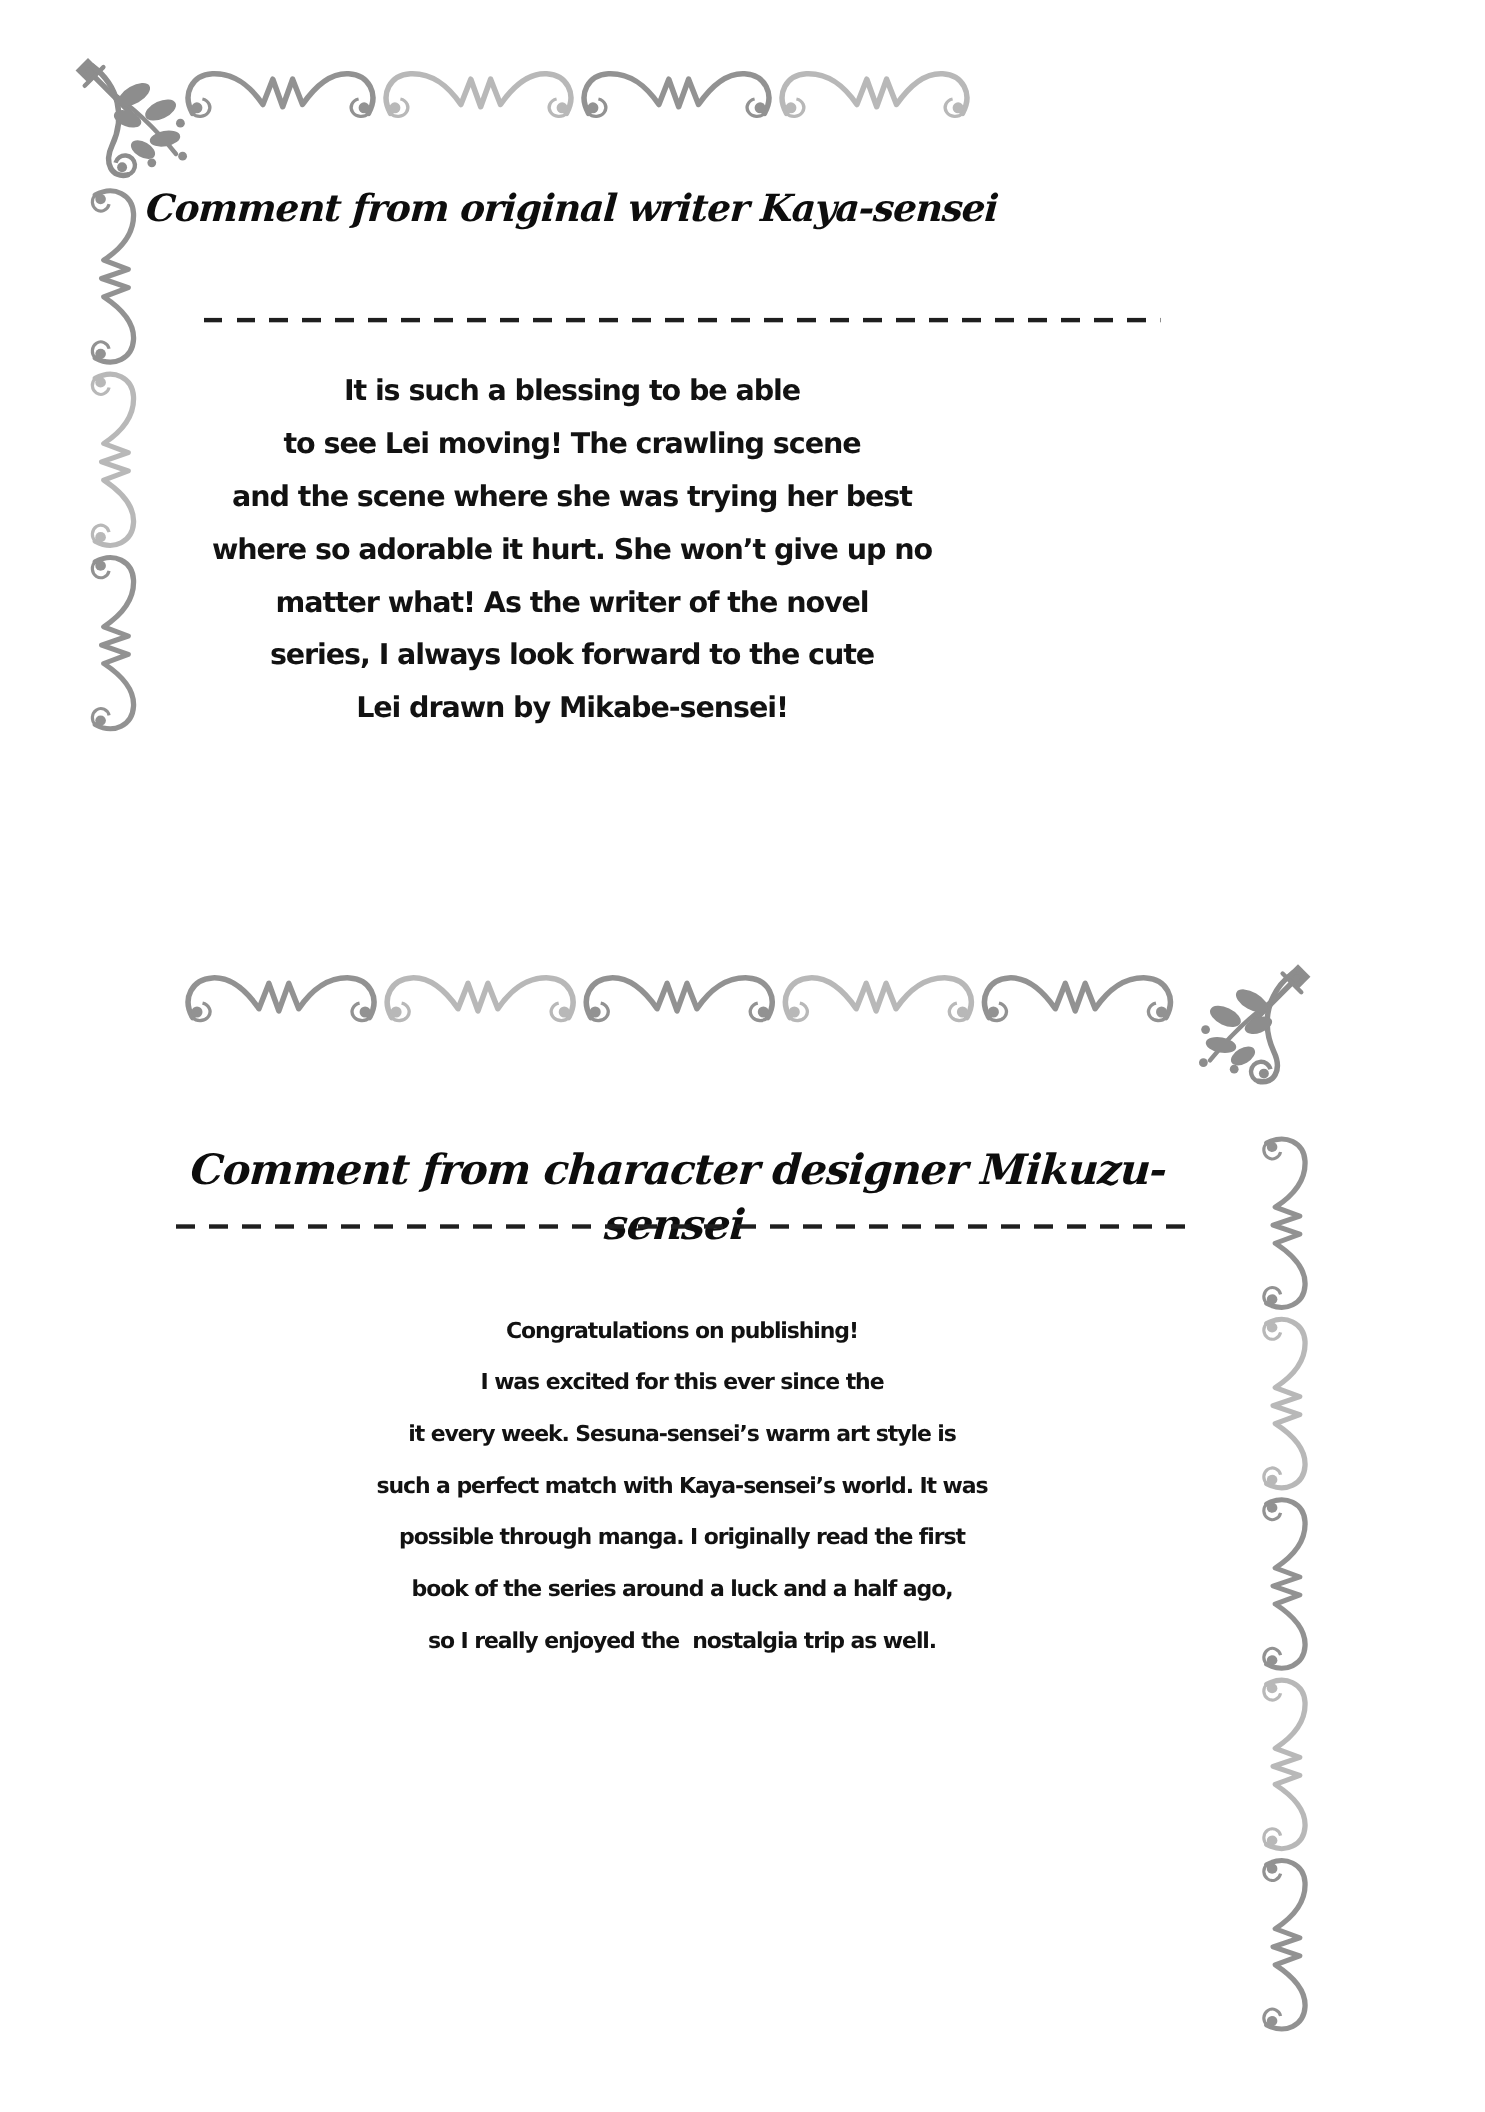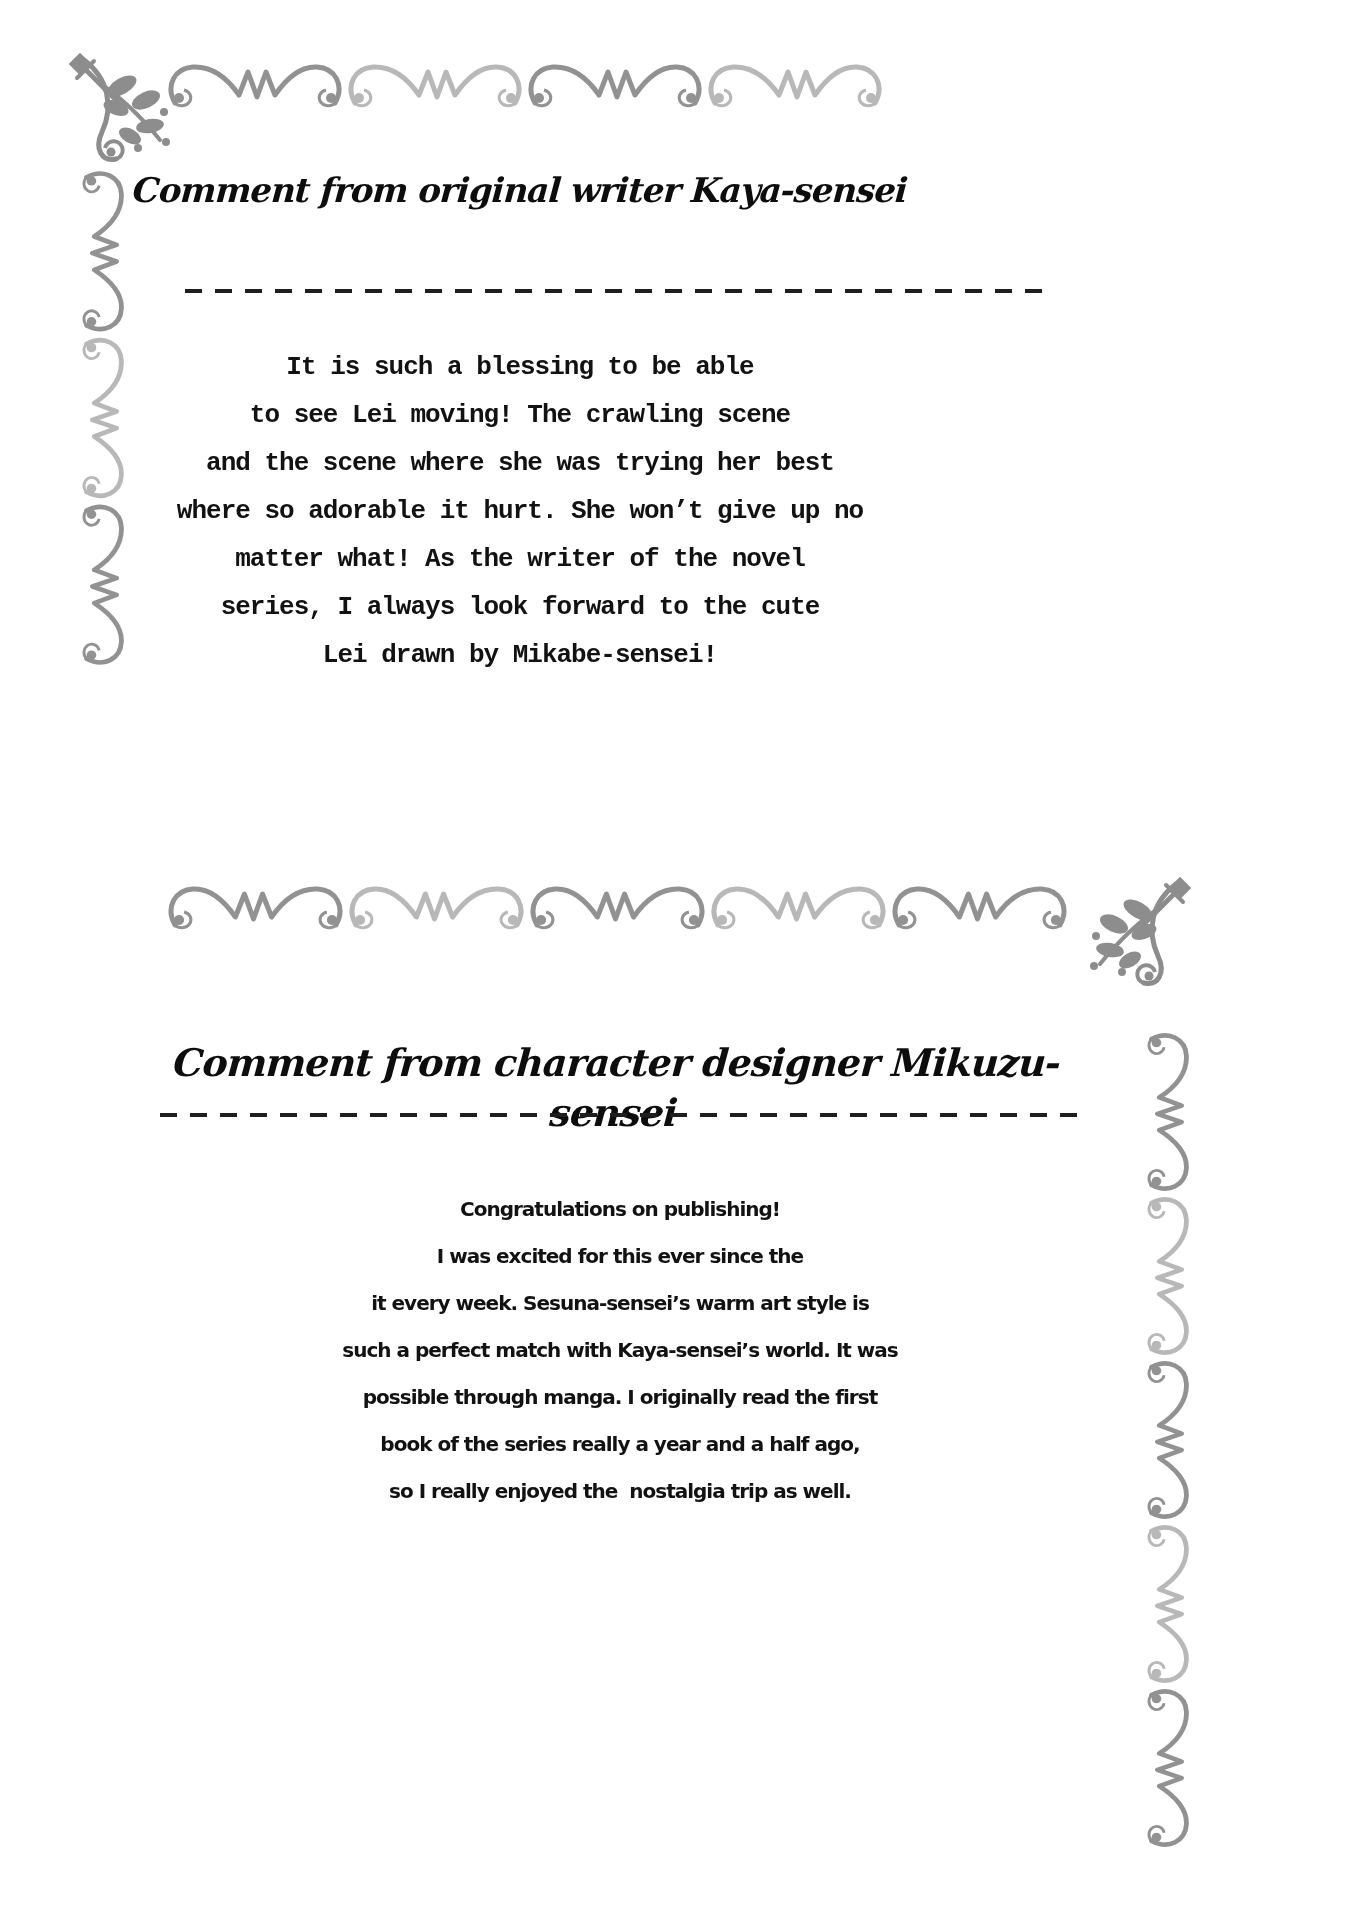--- a/index.html
+++ b/index.html
@@ -22,21 +22,21 @@
   .h-2 { left:110px; top:1038px; width:1010px; font-size:38px; line-height:50px; }
 
   .dash {
     position:absolute; height:4px;
     background:repeating-linear-gradient(90deg,#1f1f1f 0 17px,transparent 17px 30px);
   }
   .dash-1 { left:185px; top:289px; width:870px; }
   .dash-2 { left:160px; top:1113px; width:930px; }
 
   .body-text { position:absolute; text-align:center; font-weight:bold; color:#121212; }
-  .body-1 { left:60px;  top:343px;  width:920px;  font-size:26px; line-height:48px; letter-spacing:-1px;font-family:Liberation Mono, monospace; }
+  .body-1 { left:60px;  top:332px;  width:920px;  font-size:26px; line-height:48px; letter-spacing:-1px; }
   .body-2 { left:110px; top:1186px; width:1020px; font-size:20px; line-height:47px; letter-spacing:-1px; }
   .line { white-space:pre; }
 
   .top-border-1   { left:165px;  top:56px;   width:720px; height:58px; }
   .corner-1       { left:64px;   top:48px;   width:150px; height:140px; }
   .left-border-1  { left:132px;  top:168px;  width:500px; height:56px;
                     transform:rotate(90deg); transform-origin:0 0; }
   .h-border-2     { left:165px;  top:878px;  width:905px; height:58px; transform:scaleX(-1); }
   .corner-2       { left:1046px; top:872px;  width:150px; height:140px; transform:scaleX(-1); }
   .right-border-2 { left:1197px; top:1030px; width:820px; height:56px;
@@ -148,18 +148,18 @@
     <h1 class="heading h-2">Comment from character designer Mikuzu-sensei</h1>
 
     <div class="dash dash-2"></div>
 
     <div class="body-text body-2">
       <div class="line">Congratulations on publishing!</div>
       <div class="line">I was excited for this ever since the</div>
       <div class="line">it every week. Sesuna-sensei’s warm art style is</div>
       <div class="line">such a perfect match with Kaya-sensei’s world. It was</div>
       <div class="line">possible through manga. I originally read the first</div>
-      <div class="line">book of the series really a year and a half ago,</div>
+      <div class="line">book of the series around a luck and a half ago,</div>
       <div class="line">so I really enjoyed the  nostalgia trip as well.</div>
     </div>
   </section>
 
 </div>
 
 </body></html>

